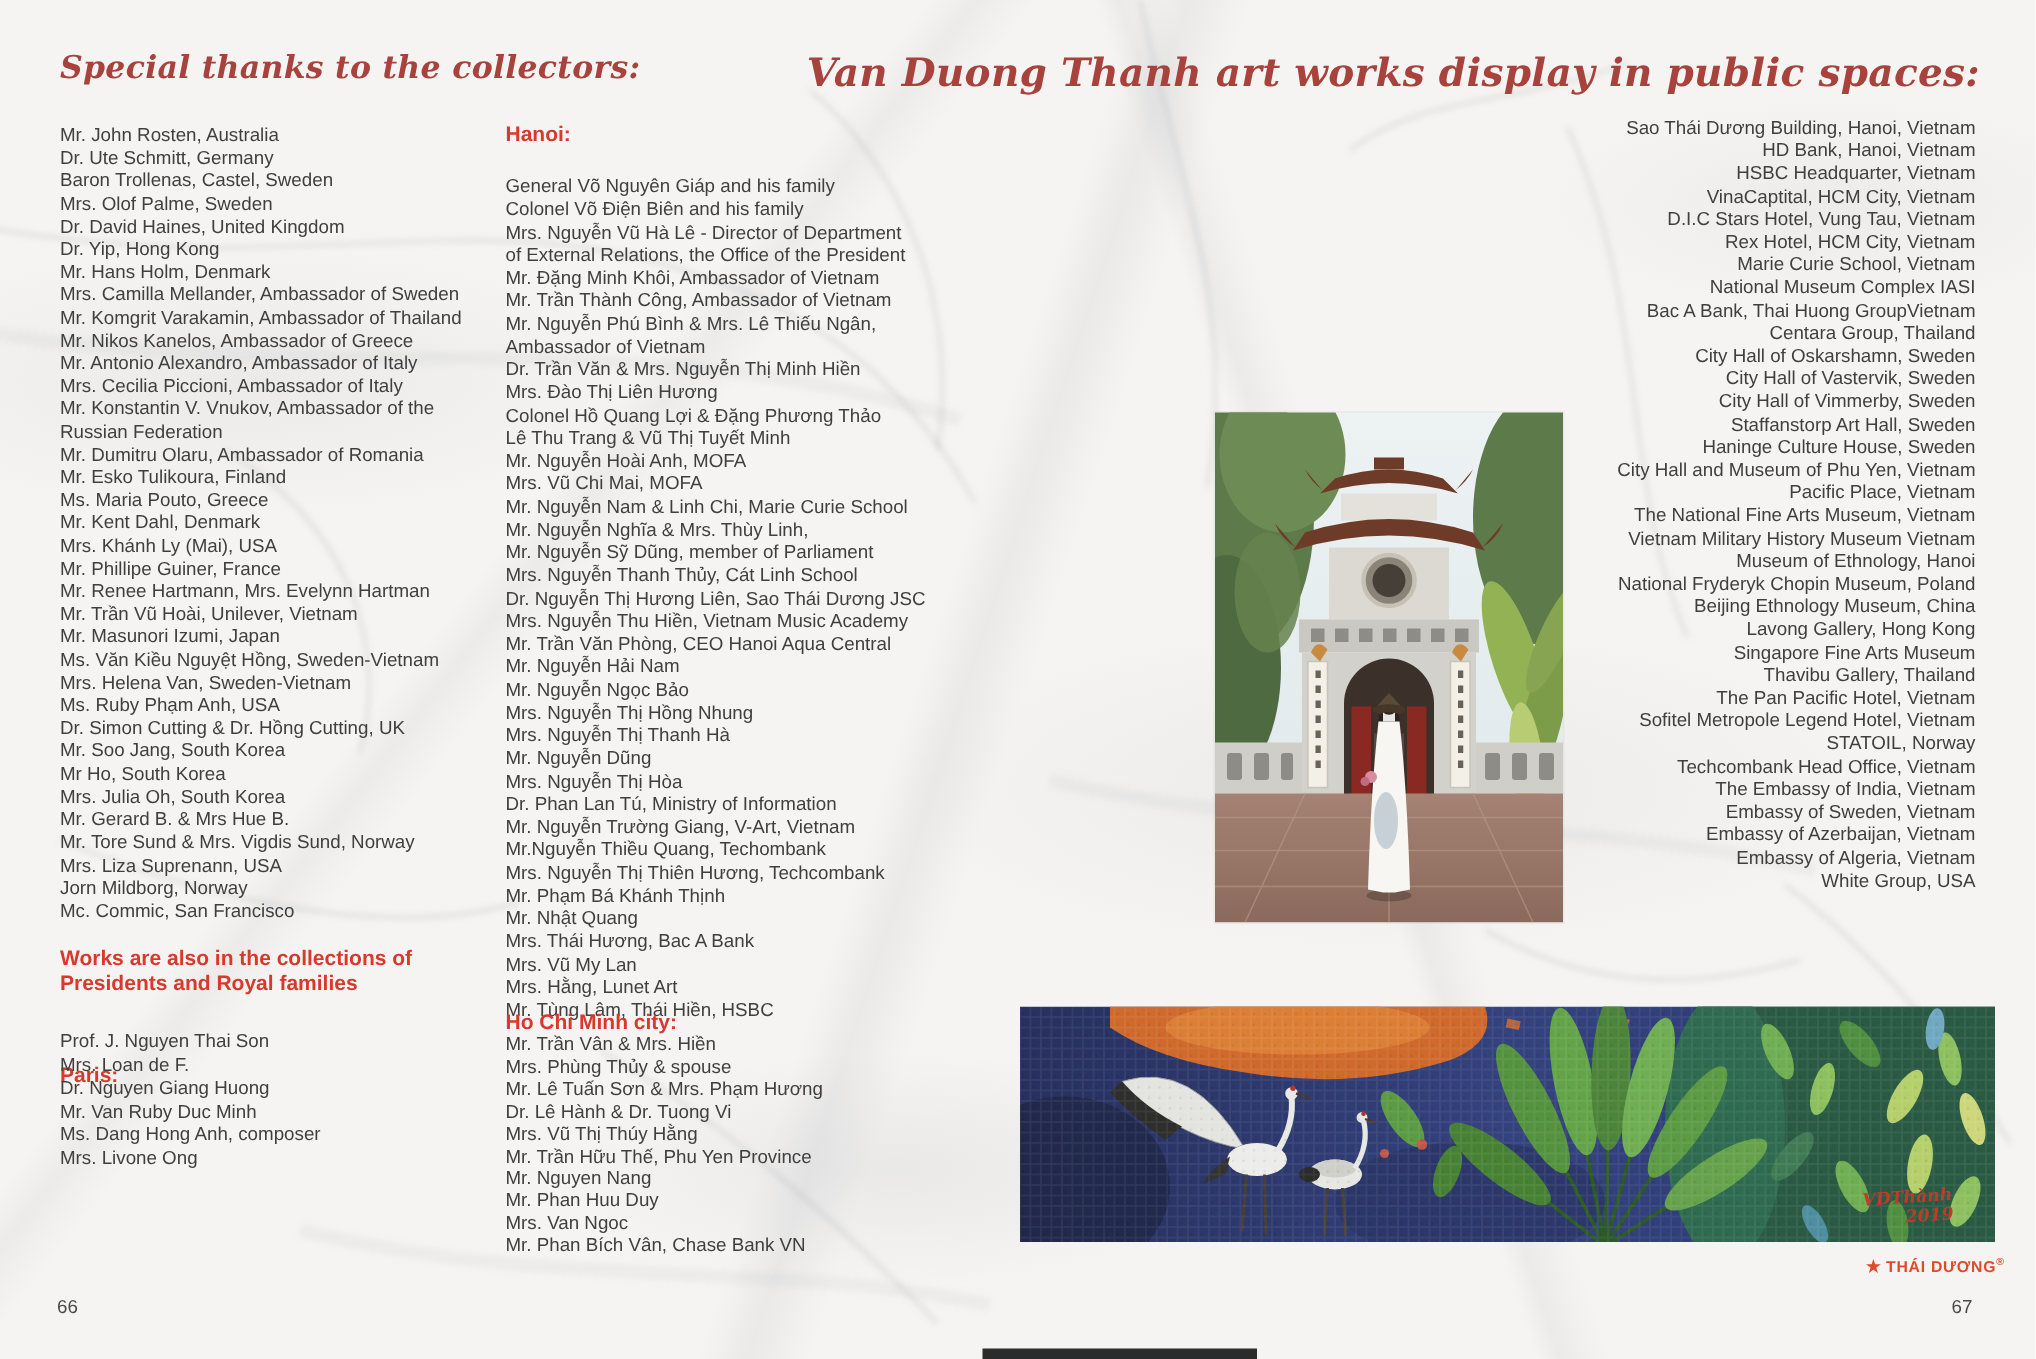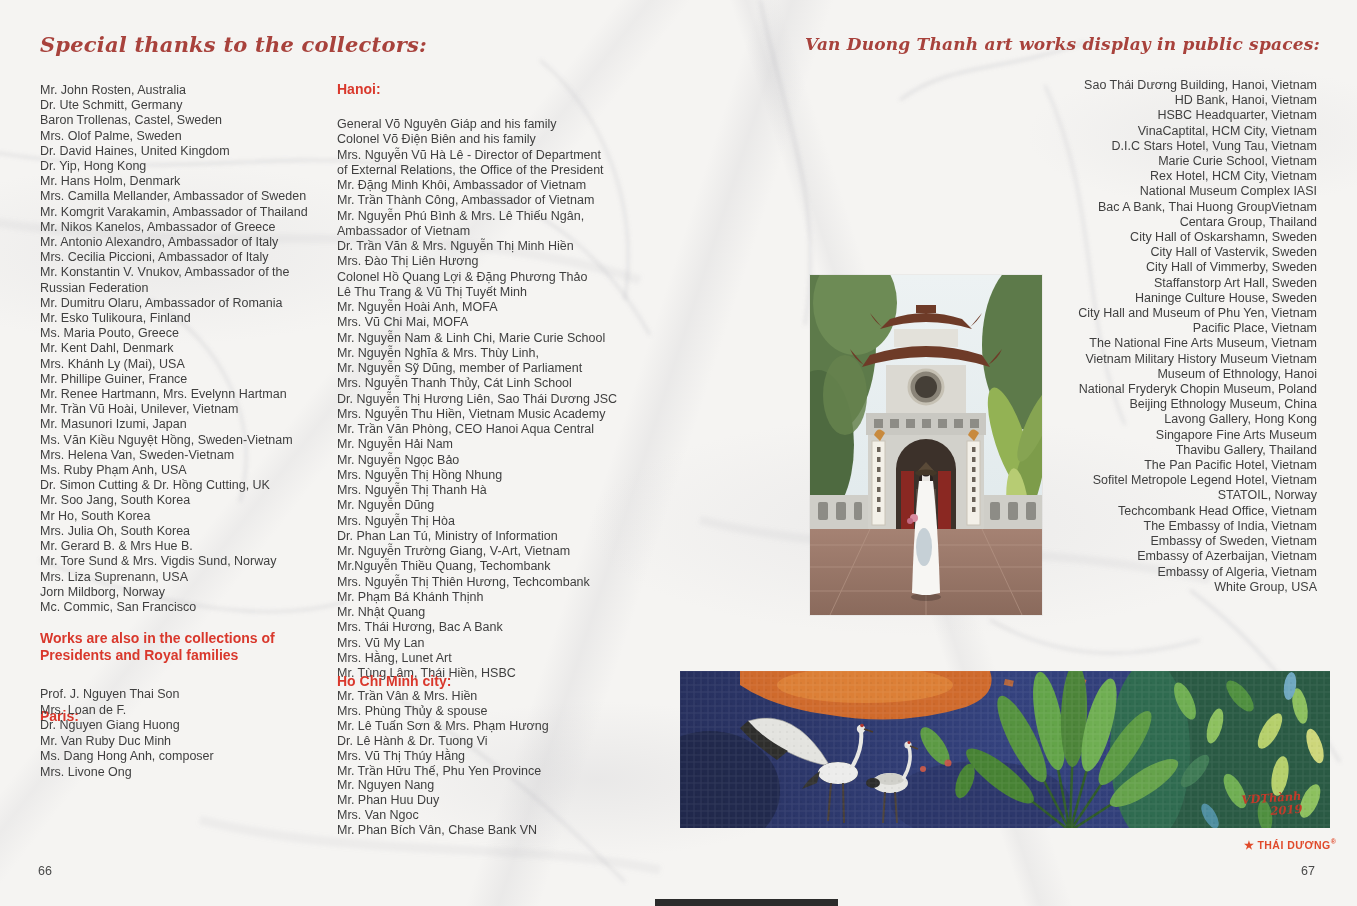--- a/index.html
+++ b/index.html
@@ -19,21 +19,21 @@
   .veins{position:absolute;inset:0;z-index:0;pointer-events:none;}
   .content{position:absolute;inset:0;z-index:1;}
 
   .script-title{
     position:absolute;
     font-family:"DejaVu Serif","Liberation Serif",serif;
     font-style:italic;font-weight:bold;color:#a8423c;letter-spacing:.2px;
     white-space:nowrap;
   }
   .title-left{left:40px;top:32px;font-size:21px;}
-  .title-right{right:37px;top:34px;font-size:17px;text-align:center;}
+  .title-right{right:37px;top:34px;font-size:26px;text-align:center;}
 
   .lines div{font-size:12.5px;line-height:15.2px;white-space:nowrap;}
   .col-a{position:absolute;left:40px;top:83px;width:300px;}
   .col-b{position:absolute;left:337px;top:97px;width:290px;margin-top:20px;}
   .col-b .lines div{line-height:15.25px;}
   .col-c{position:absolute;right:40px;top:78px;width:460px;text-align:right;}
   .col-c .lines div{line-height:15.2px;}
 
   .red-head{color:#d9382c;font-weight:bold;font-size:14px;line-height:16px;white-space:nowrap;}
   .hanoi-label{position:absolute;left:337px;top:81px;}
@@ -213,22 +213,22 @@
       </div>
 
     <div class="script-title title-right">Van Duong Thanh art works display in public spaces:</div>
     <div class="col-c">
       <div class="lines">
           <div>Sao Thái Dương Building, Hanoi, Vietnam</div>
           <div>HD Bank, Hanoi, Vietnam</div>
           <div>HSBC Headquarter, Vietnam</div>
           <div>VinaCaptital, HCM City, Vietnam</div>
           <div>D.I.C Stars Hotel, Vung Tau, Vietnam</div>
+          <div>Rex Hotel, HCM City, Vietnam</div>
           <div>Marie Curie School, Vietnam</div>
-          <div>Rex Hotel, HCM City, Vietnam</div>
           <div>National Museum Complex IASI</div>
           <div>Bac A Bank, Thai Huong GroupVietnam</div>
           <div>Centara Group, Thailand</div>
           <div>City Hall of Oskarshamn, Sweden</div>
           <div>City Hall of  Vastervik, Sweden</div>
           <div>City Hall of Vimmerby, Sweden</div>
           <div>Staffanstorp Art Hall, Sweden</div>
           <div>Haninge Culture House, Sweden</div>
           <div>City Hall and Museum of Phu Yen, Vietnam</div>
           <div>Pacific Place, Vietnam</div>

